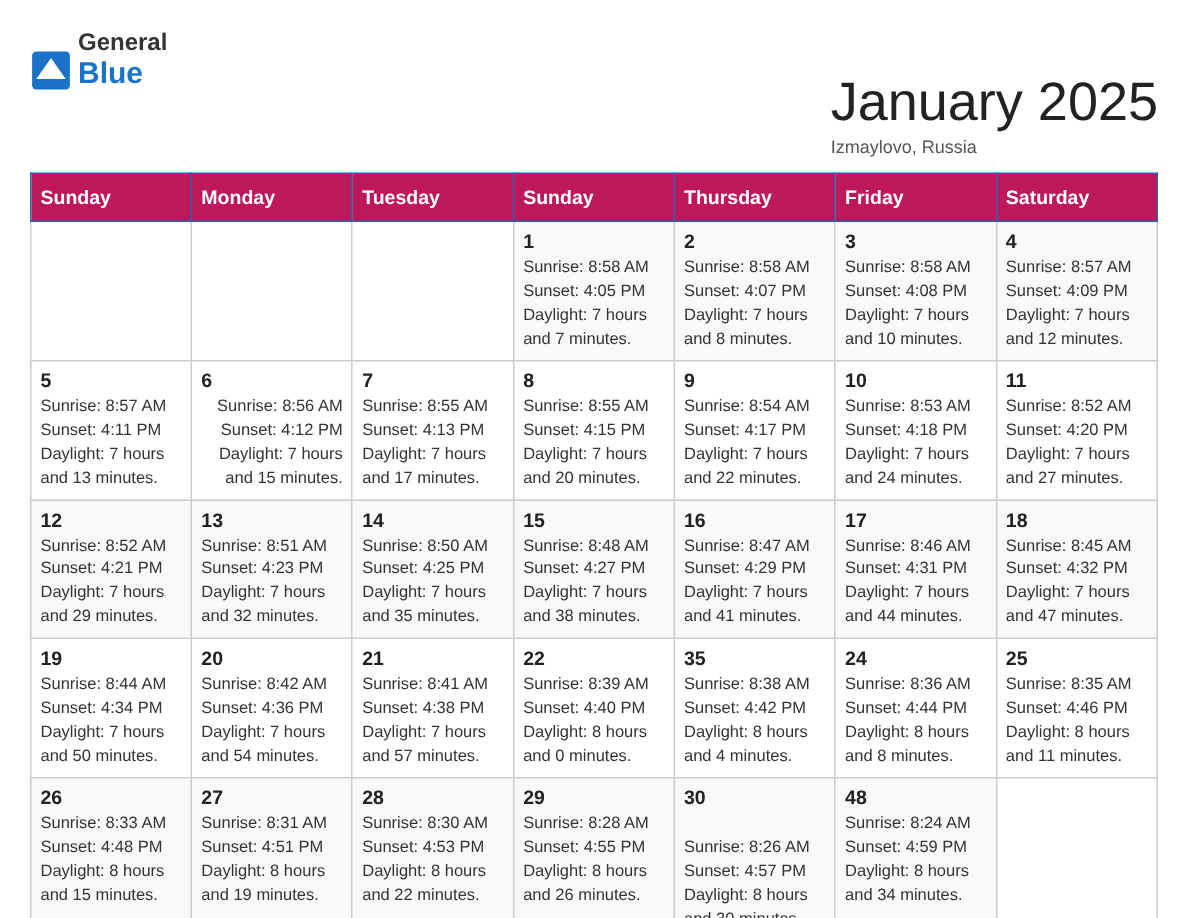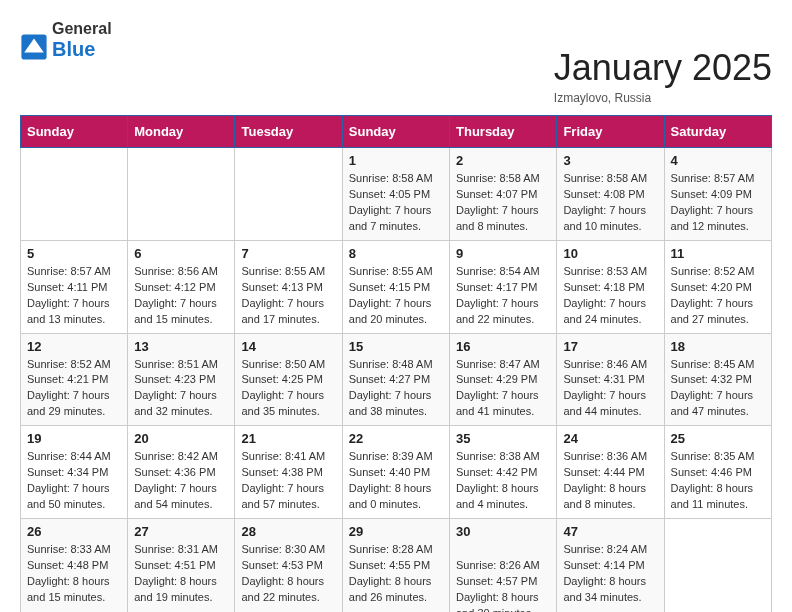--- a/index.html
+++ b/index.html
@@ -140,21 +140,21 @@
       <tr>
         <td>
           <div class="day-number">5</div>
           <div class="day-info" style="white-space: pre-line;">Sunrise: 8:57 AM
 Sunset: 4:11 PM
 Daylight: 7 hours
 and 13 minutes.</div>
         </td>
         <td>
           <div class="day-number">6</div>
-          <div class="day-info" style="white-space: pre-line;">Sunrise: 8:56 AM
+          <div class="day-info" style="white-space: pre-line; text-align: right;">Sunrise: 8:56 AM
 Sunset: 4:12 PM
 Daylight: 7 hours
 and 15 minutes.</div>
         </td>
         <td>
           <div class="day-number">7</div>
           <div class="day-info" style="white-space: pre-line;">Sunrise: 8:55 AM
 Sunset: 4:13 PM
 Daylight: 7 hours
 and 17 minutes.</div>
@@ -320,22 +320,22 @@
 and 26 minutes.</div>
         </td>
         <td>
           <div class="day-number">30</div>
           <div class="day-info" style="white-space: pre-line; margin-top: 19px;">Sunrise: 8:26 AM
 Sunset: 4:57 PM
 Daylight: 8 hours
 and 30 minutes.</div>
         </td>
         <td>
-          <div class="day-number">47</div>
+          <div class="day-number">48</div>
           <div class="day-info" style="white-space: pre-line;">Sunrise: 8:24 AM
-Sunset: 4:14 PM
+Sunset: 4:59 PM
 Daylight: 8 hours
 and 34 minutes.</div>
         </td>
         <td class="empty-cell"></td>
       </tr>
     </tbody>
 </table>
 
 </body></html>

